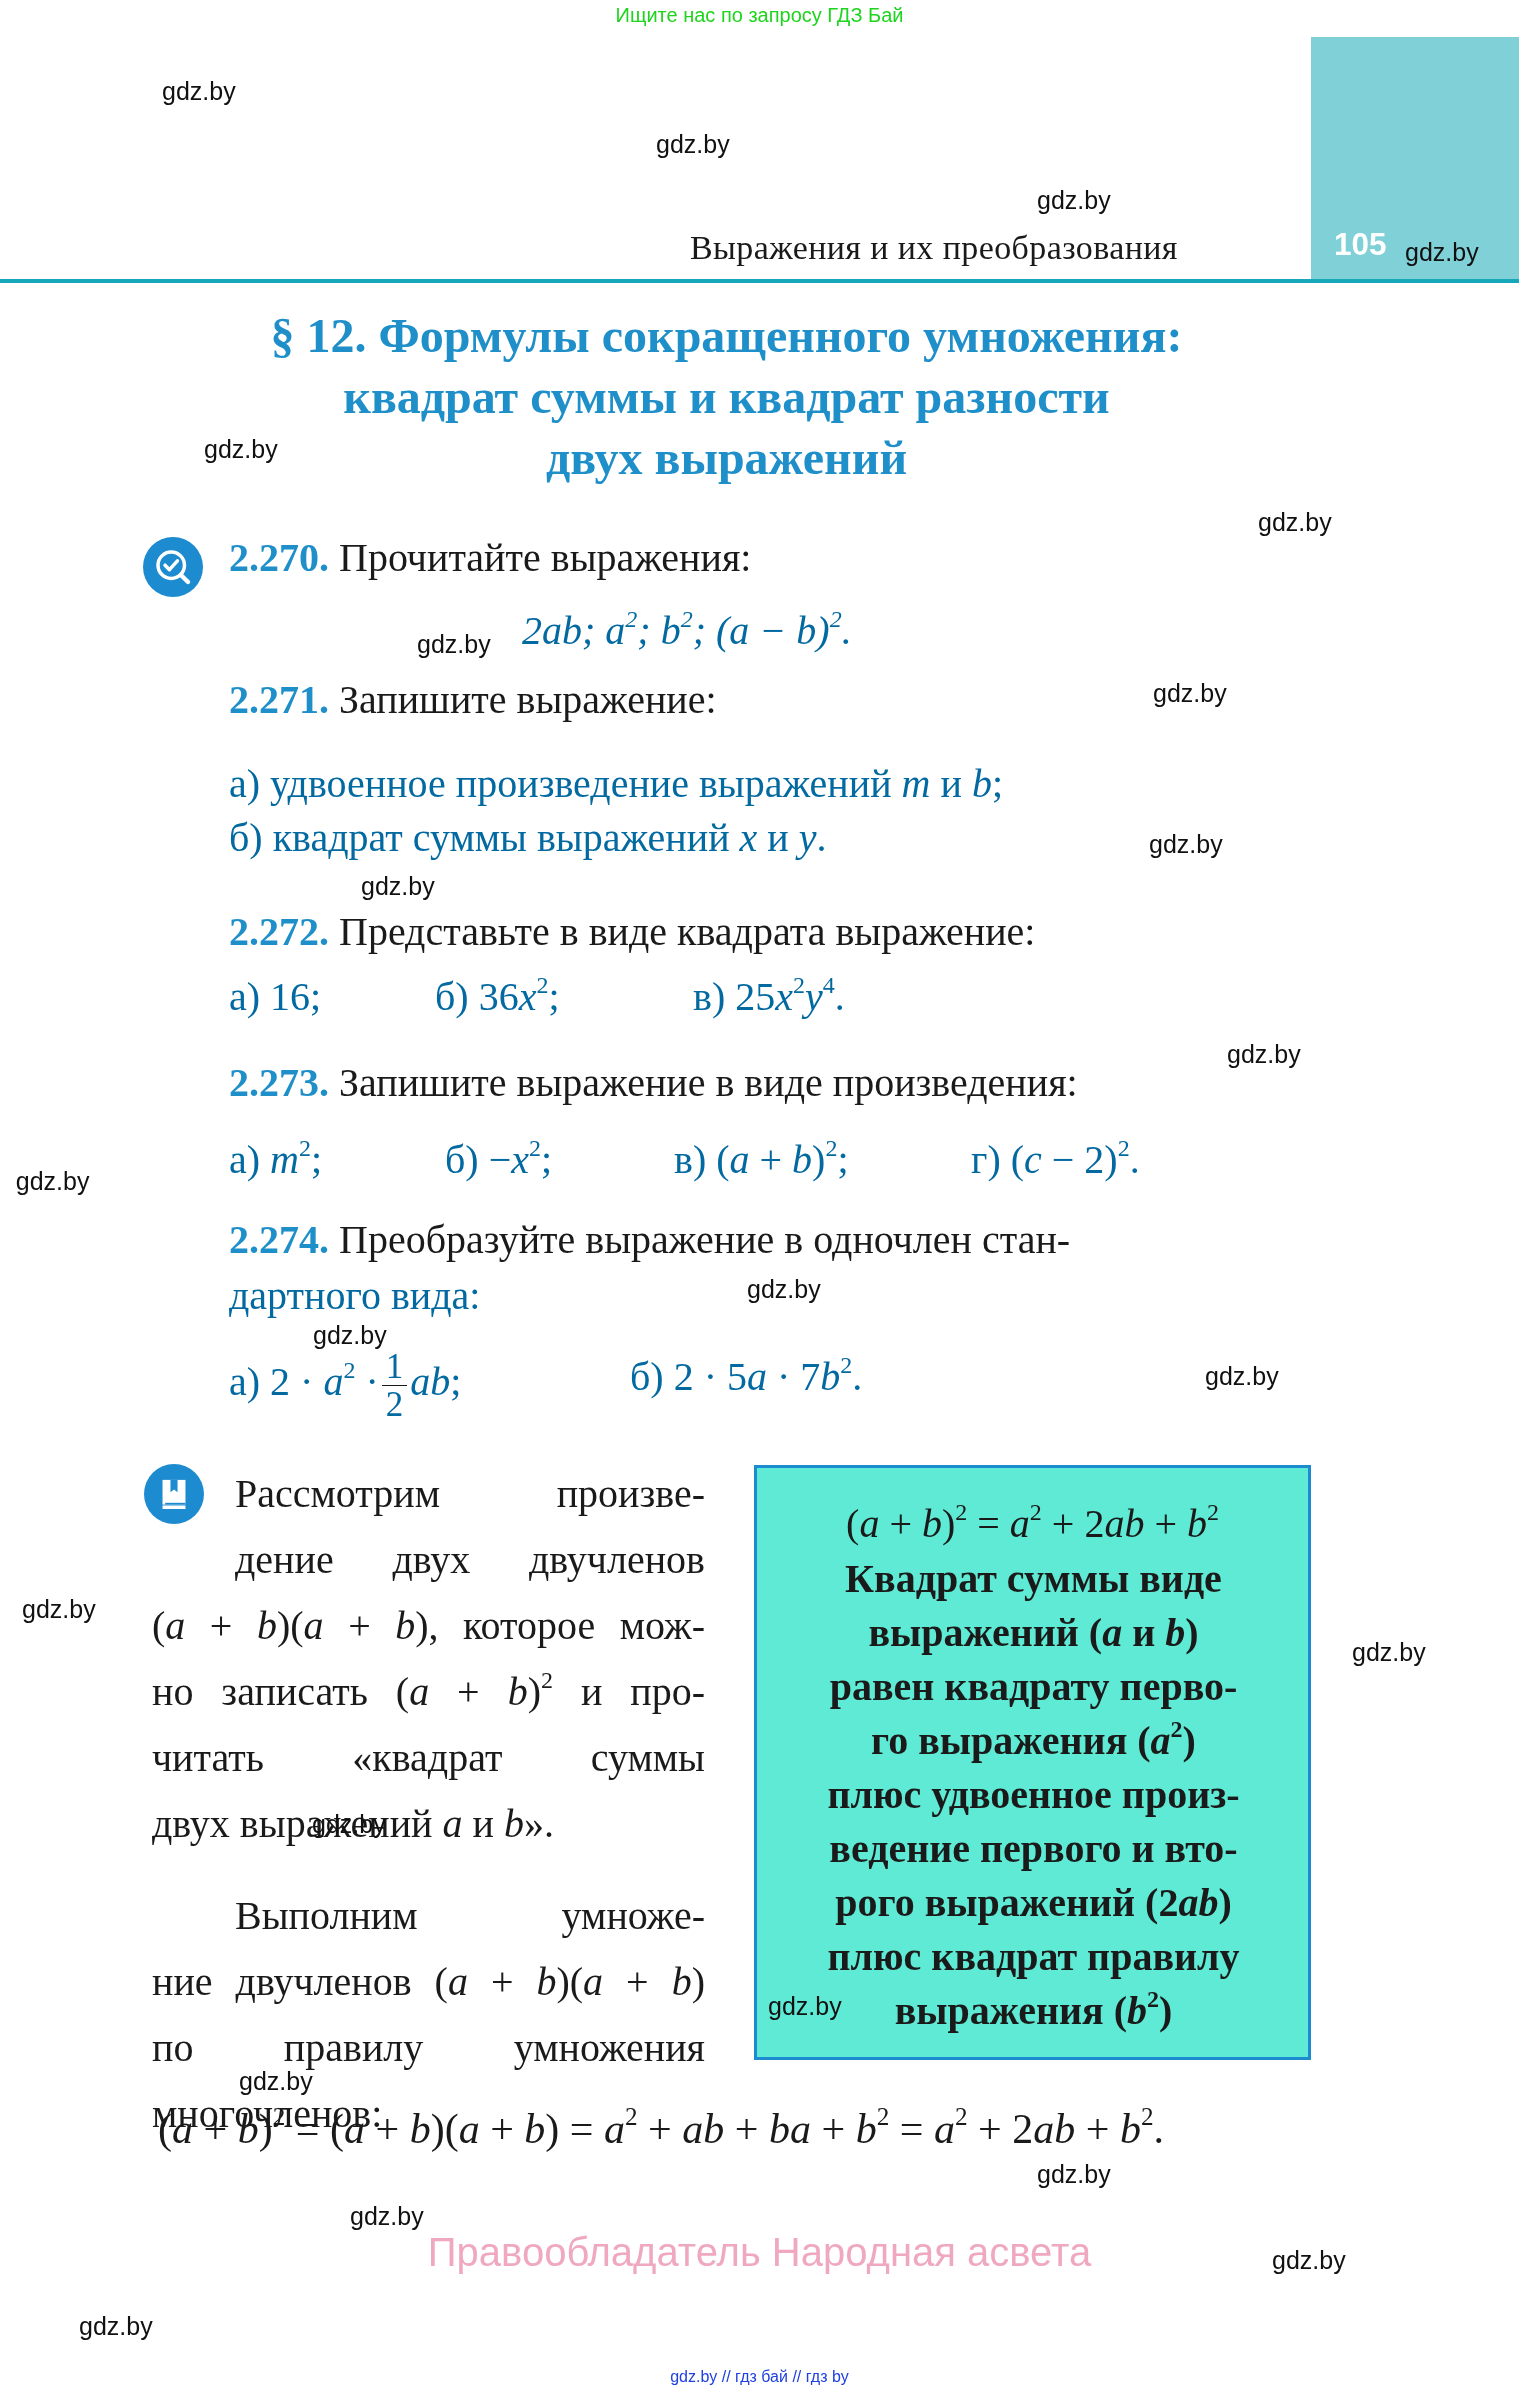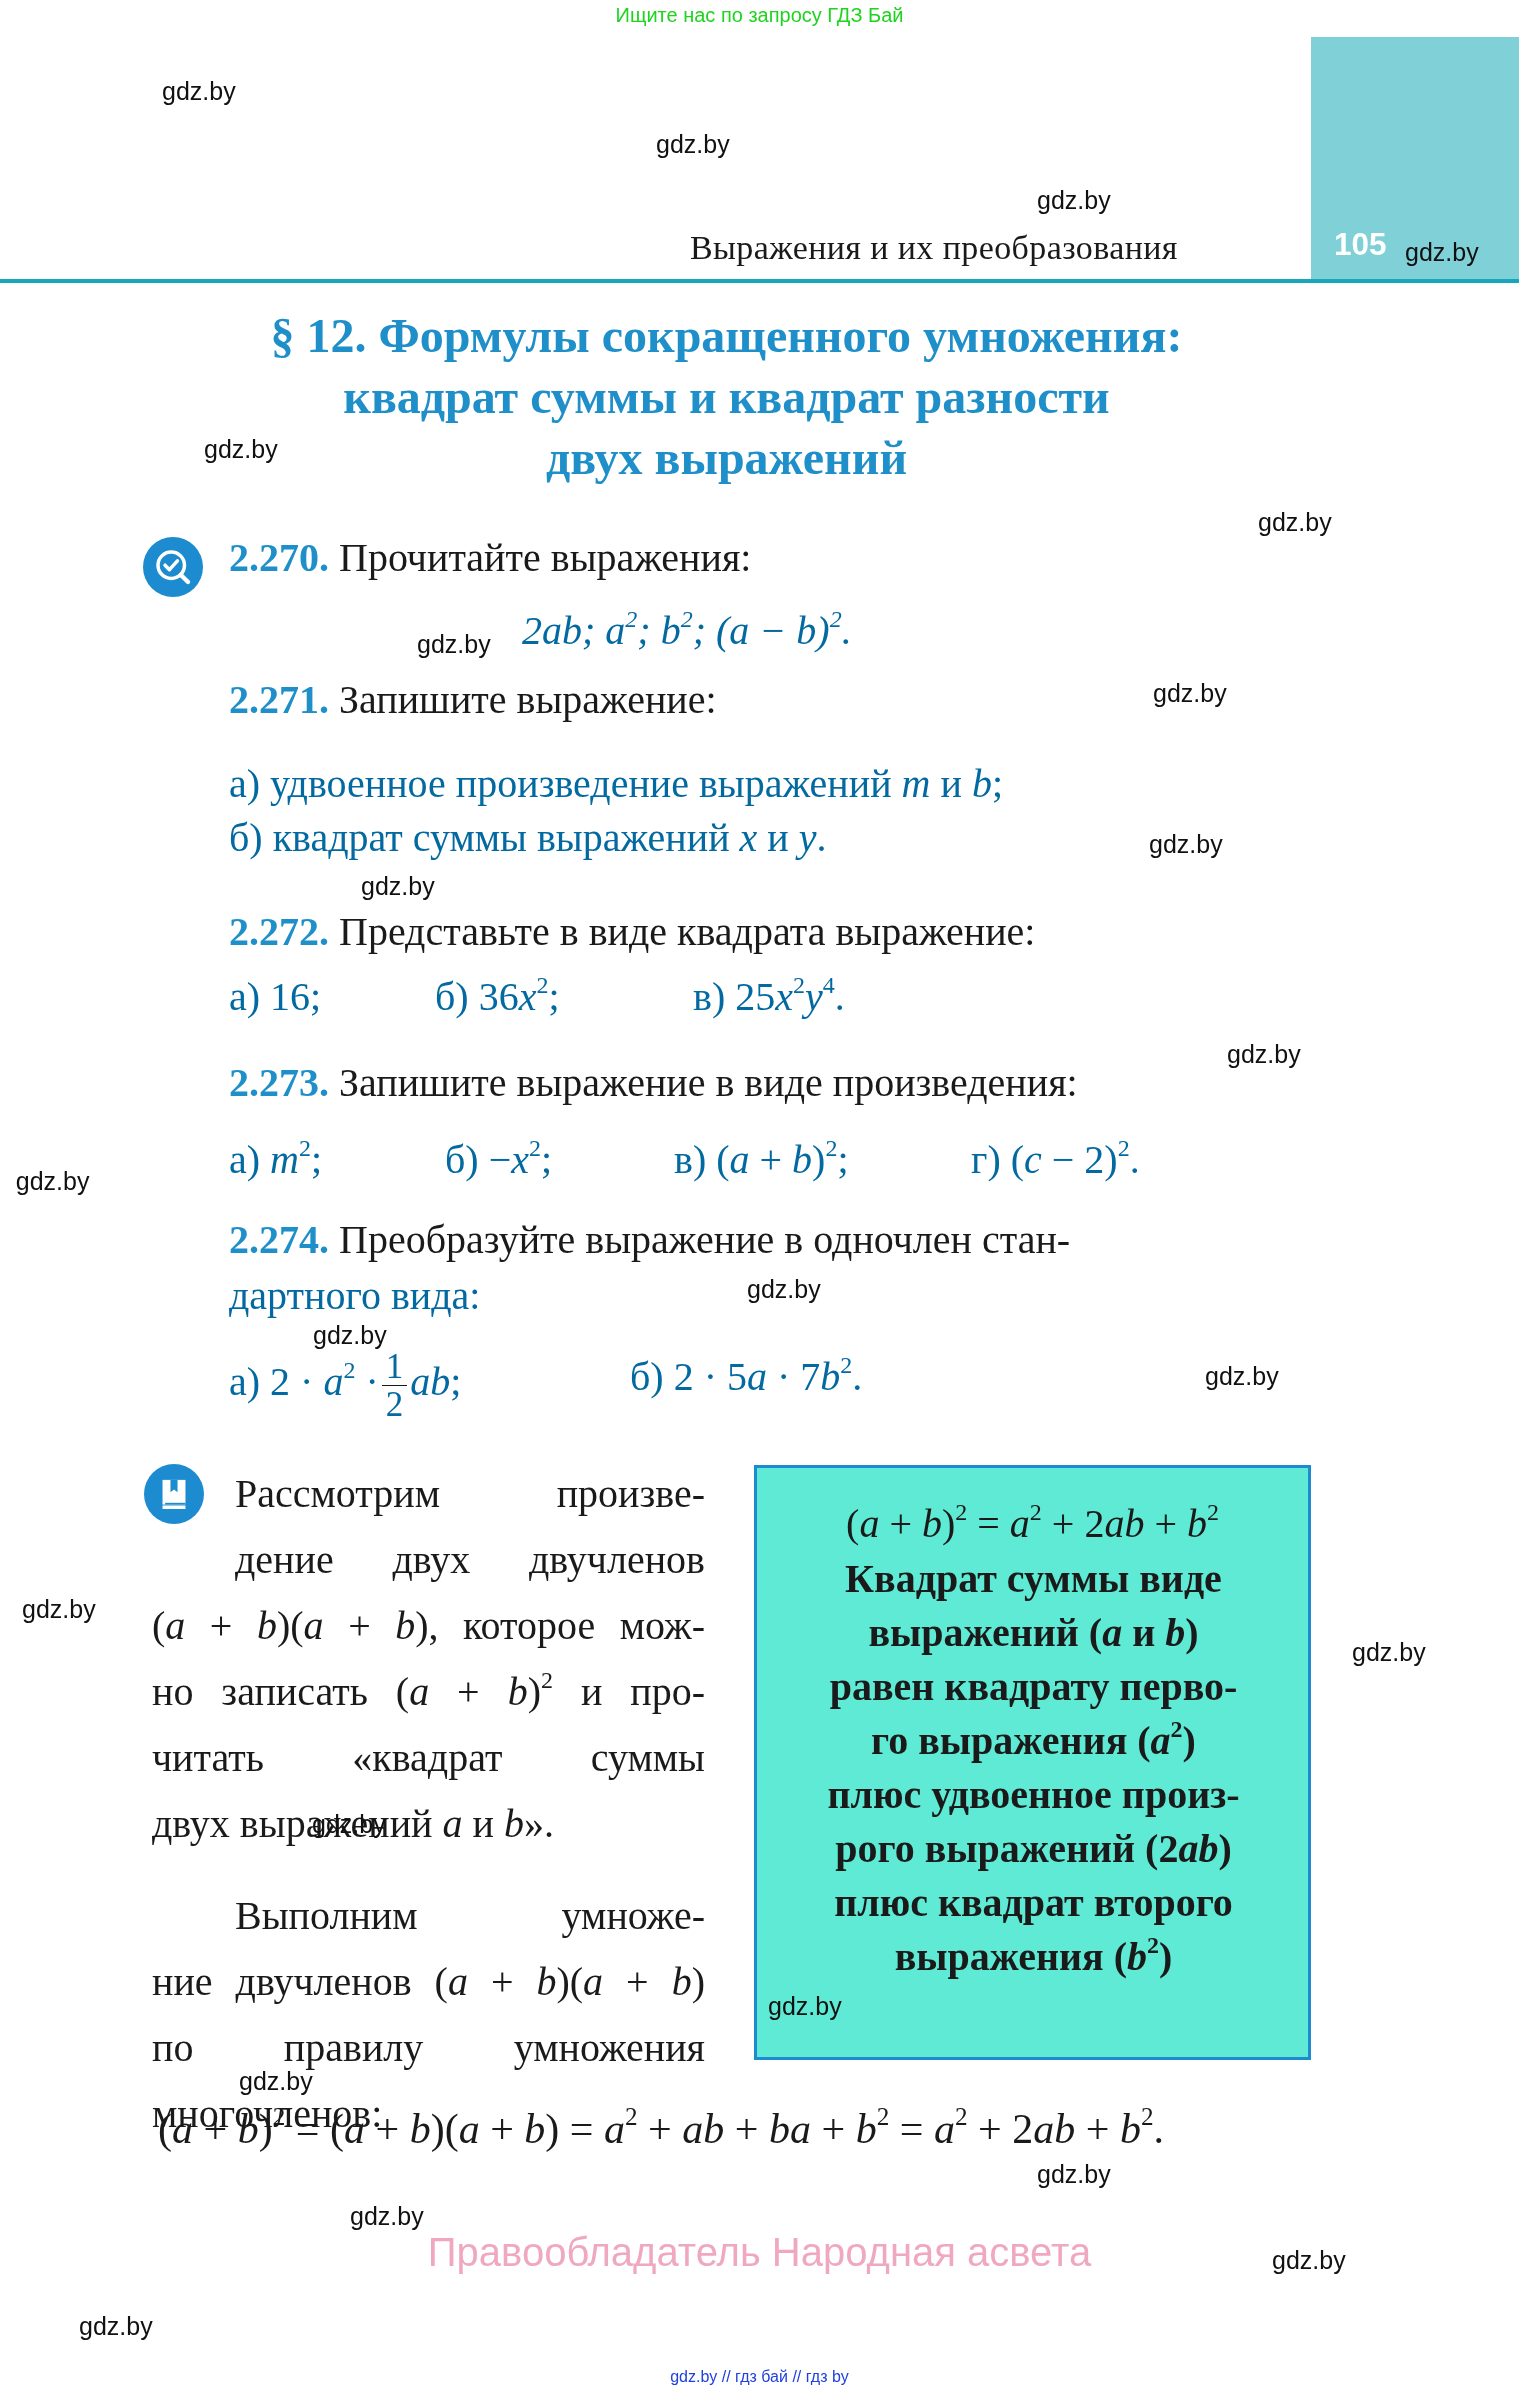--- a/index.html
+++ b/index.html
@@ -129,22 +129,23 @@
 </div>
 
 <div class="rule-box">
   <div class="rule-formula">(<i>a</i> + <i>b</i>)<sup>2</sup> = <i>a</i><sup>2</sup> + 2<i>ab</i> + <i>b</i><sup>2</sup></div>
   <div class="rule-text">
     <div>Квадрат суммы виде</div>
     <div>выражений (<i>a</i> и <i>b</i>)</div>
     <div>равен квадрату перво-</div>
     <div>го выражения (<i>a</i><sup>2</sup>)</div>
     <div>плюс удвоенное произ-</div>
+    <div>ведение первого и вто-</div>
     <div>рого выражений (2<i>ab</i>)</div>
-    <div>плюс квадрат второго</div>
+    <div>плюс квадрат правилу</div>
     <div>выражения (<i>b</i><sup>2</sup>)</div>
   </div>
 </div>
 
 <div class="big-eq">
   (<i>a</i> + <i>b</i>)<sup>2</sup> = (<i>a</i> + <i>b</i>)(<i>a</i> + <i>b</i>) = <i>a</i><sup>2</sup> + <i>ab</i> + <i>ba</i> + <i>b</i><sup>2</sup> = <i>a</i><sup>2</sup> + 2<i>ab</i> + <i>b</i><sup>2</sup>.
 </div>
 
 <div class="copyright">Правообладатель Народная асвета</div>
 

